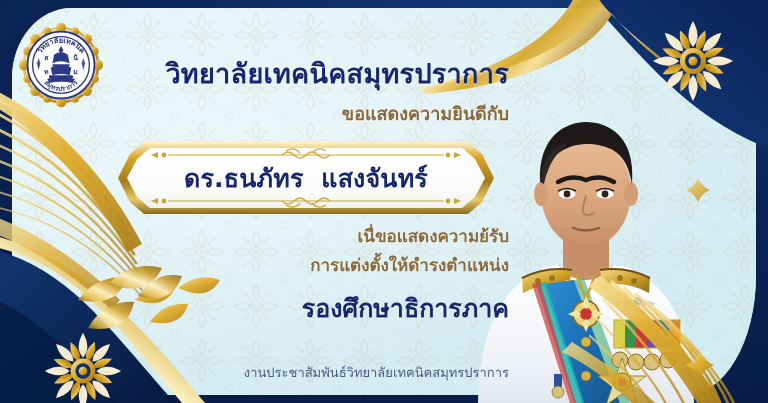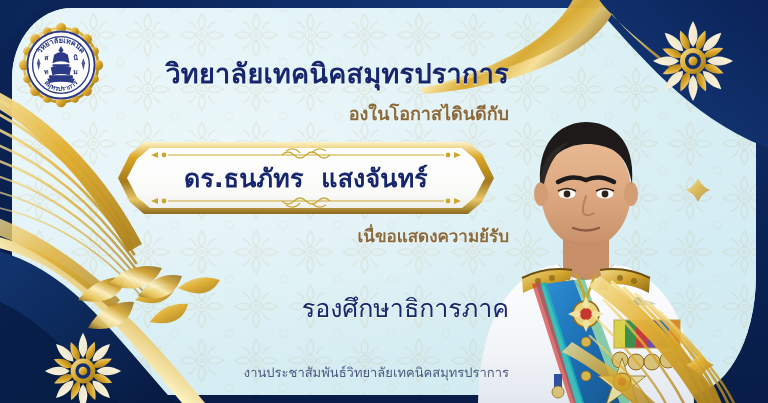--- a/index.html
+++ b/index.html
@@ -84,21 +84,21 @@
     font-size:17px;font-weight:bold;color:#8a6a3a;
     text-shadow:0 1px 0 rgba(255,255,255,.7);
   }
   .t-occ2{
     position:absolute;top:251px;left:0;right:0;
     font-size:17px;font-weight:bold;color:#8a6a3a;
     text-shadow:0 1px 0 rgba(255,255,255,.7);
   }
   .t-position{
     position:absolute;top:288px;left:0;right:0;
-    font-size:25px;font-weight:normal;color:#16276e;
+    font-size:25px;font-weight:bold;color:#16276e;
     text-shadow:0 1px 0 rgba(255,255,255,.8);
   }
   .t-office{
     position:absolute;top:337px;left:0;right:0;
     font-size:14px;font-weight:bold;color:#1d3072;
   }
   .t-credit{
     position:absolute;top:362px;left:0;right:0;
     font-size:13px;color:#4b5a80;
   }
@@ -459,21 +459,21 @@
           <circle cx="88" cy="304" r="6" fill="#d8c27a" stroke="#8d6a1c" stroke-width=".8"></circle>
         </g>
       </g>
     </svg>
   </div>
 
   <div class="content">
 
     <div class="t-title">วิทยาลัยเทคนิคสมุทรปราการ</div>
 
-    <div class="t-congrats">องในโอกาสไดินดีกับ</div>
+    <div class="t-congrats">ขอแสดงความยินดีกับ</div>
 
     <div class="plaque">
       <svg viewBox="0 0 392 80" preserveAspectRatio="none">
         <defs>
           <linearGradient id="frameGold" x1="0" y1="0" x2="0" y2="1">
             <stop offset="0%" stop-color="#fdf3c8"></stop>
             <stop offset="22%" stop-color="#d9a524"></stop>
             <stop offset="55%" stop-color="#a37b1e"></stop>
             <stop offset="80%" stop-color="#e7c868"></stop>
             <stop offset="100%" stop-color="#8d6a1c"></stop>
@@ -509,20 +509,21 @@
           <path d="M216 13 q-8 -5 -14 2"></path>
           <path d="M172 63 q6 6 12 0 q6 -6 12 0 q6 6 12 0 q6 -6 12 0"></path>
           <path d="M176 67 q8 5 14 -2"></path>
           <path d="M216 67 q-8 5 -14 -2"></path>
         </g>
       </svg>
       <div class="name">ดร.ธนภัทร  แสงจันทร์</div>
     </div>
 
     <div class="t-occ1">เนื่ขอแสดงความย้รับ</div>
+    <div class="t-occ2">การแต่งตั้งให้ดำรงตำแหน่ง</div>
     <div class="t-position">รองศึกษาธิการภาค</div>
     <div class="t-credit">งานประชาสัมพันธ์วิทยาลัยเทคนิคสมุทรปราการ</div>
   </div>
 
   <div class="flower" style="left:650px;top:18px;">
     <svg width="86" height="86" viewBox="0 0 86 86">
       <defs>
         <linearGradient id="petalG" x1="0" y1="0" x2="1" y2="1">
           <stop offset="0%" stop-color="#fbf4dc"></stop>
           <stop offset="100%" stop-color="#ece3c8"></stop>

